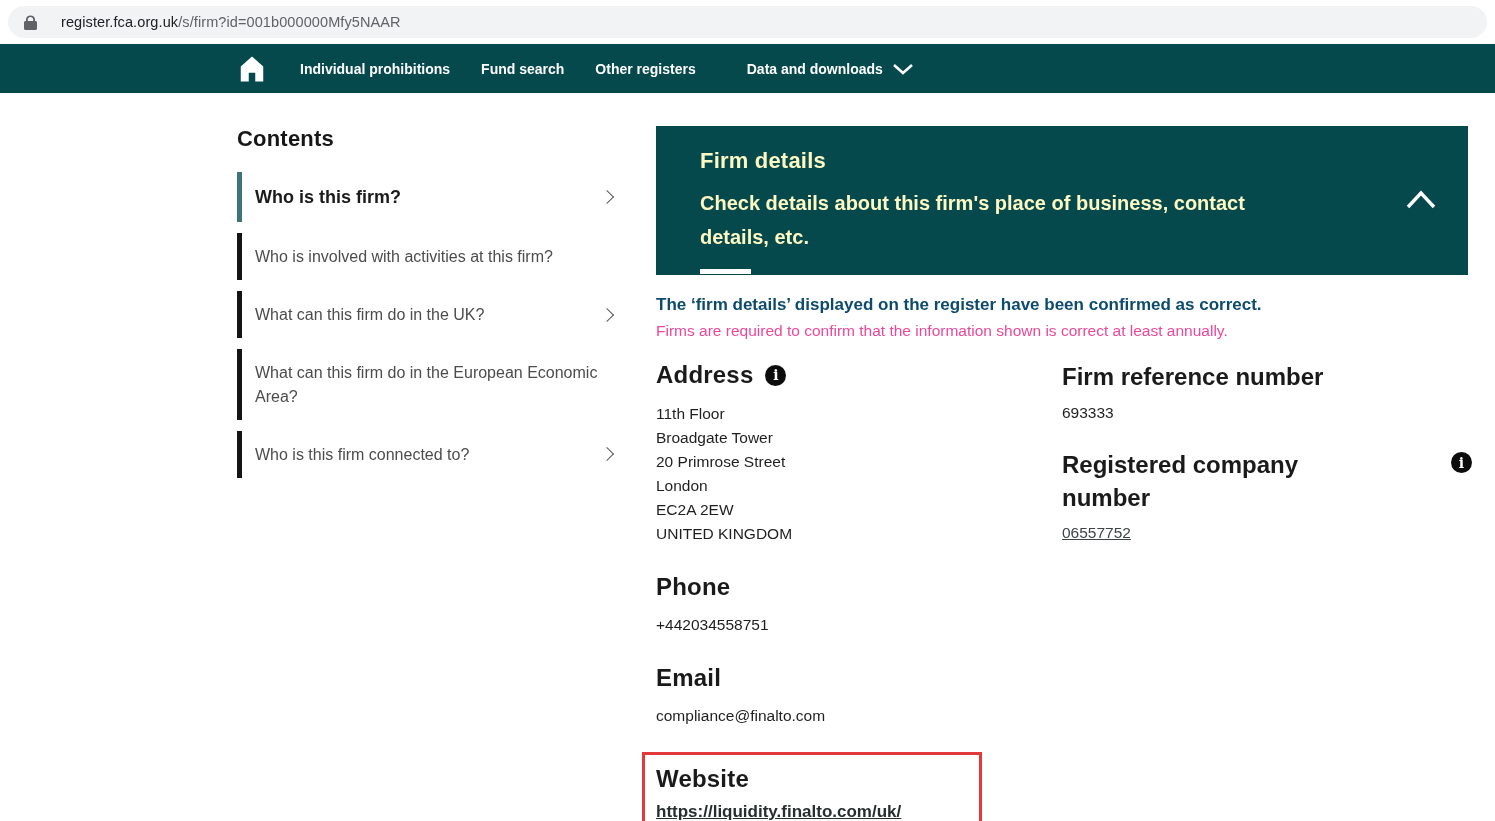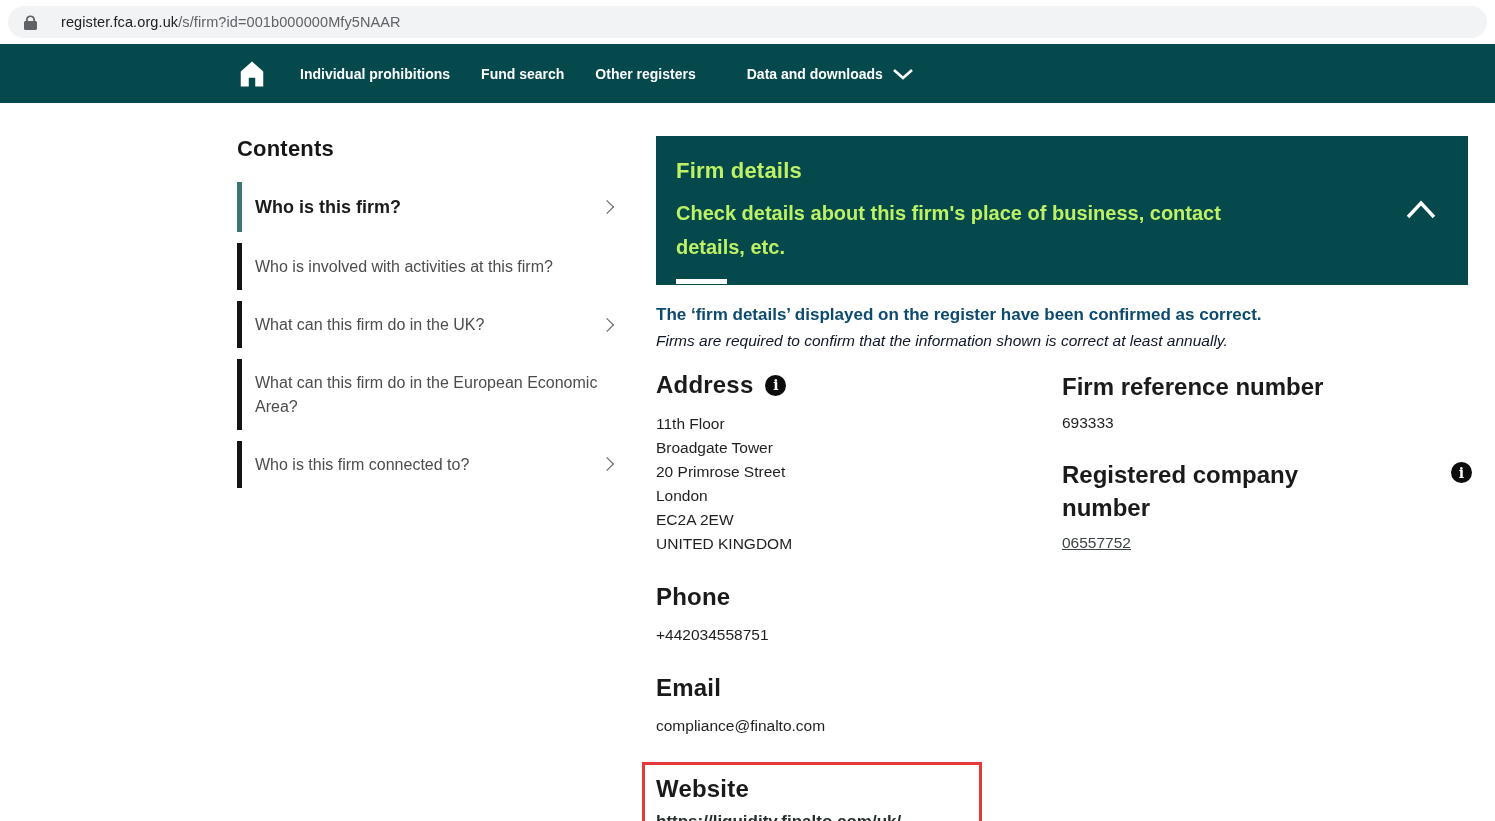--- a/index.html
+++ b/index.html
@@ -7,21 +7,21 @@
     font-family:"Liberation Sans","DejaVu Sans",sans-serif; }
 
   
   .browser-bar { height:44px; background:#fff; display:flex; align-items:center; padding:0 8px; }
   .url-pill { flex:1; height:32px; background:#f1f3f4; border-radius:16px;
     display:flex; align-items:center; padding:0 16px; gap:24px; }
   .url-text { font-size:14.5px; color:#202124; letter-spacing:.1px; }
   .url-text .path { color:#5f6368; }
 
   
-  .navbar { height:59px; background:var(--teal); display:flex; align-items:center; padding-left:237px; }
+  .navbar { height:49px; background:var(--teal); display:flex; align-items:center; padding-left:237px; }
   .nav-home { width:30px; height:30px; margin-right:33px; display:flex; align-items:center; cursor:pointer; }
   .nav-link { color:#fff; font-size:14px; font-weight:600; margin-right:31px; cursor:pointer; }
   .nav-link-group { display:flex; align-items:center; gap:9px; cursor:pointer; }
   .nav-link-group .nav-link { margin-right:0;padding-left:20px; }
 
   
   .page { display:flex; padding-left:237px; padding-top:33px; }
   .sidebar { width:385px; }
   .main { width:812px; margin-left:34px; }
 
@@ -30,29 +30,29 @@
   .contents-item { display:flex; align-items:center; justify-content:space-between;
     border-left:5px solid #141414; padding:12px 10px 12px 13px; margin-bottom:11px;
     min-height:45px; cursor:pointer; text-decoration:none; }
   .contents-item .ci-label { font-size:16px; color:#4c4c4c; line-height:1.45; }
   .contents-item.active { border-left-color:#3e7476; min-height:47px; }
   .contents-item.active .ci-label { font-size:18px; font-weight:700; color:#1b1b1b; }
   .chev-right { width:10px; height:10px; border-top:1.6px solid #5a5a5a; border-right:1.6px solid #5a5a5a;
     transform:rotate(45deg); flex:0 0 auto; margin-left:12px; }
 
   
-  .panel { background:var(--teal); color:#bef264; padding:22px 20px 18px; position:relative; height:149px; }
+  .panel { background:var(--teal); color:#fef9c3; padding:22px 44px 18px; position:relative; height:149px; }
   .panel-title { font-size:22px; font-weight:800; letter-spacing:.2px; }
   .panel-sub { font-size:20px; font-weight:600; line-height:1.7; max-width:545px; margin-top:12px; }
   .panel-bar { width:51px; height:5px; background:#fff; margin-top:15px; }
   .panel-chevron { position:absolute; right:30px; top:62px; width:34px; height:24px; cursor:pointer; }
 
   
   .confirm-bold { margin-top:20px; font-size:17px; font-weight:700; color:#0c4a6e; }
-  .confirm-sub { margin-top:7px; font-size:15.5px; color:#0f172a;font-style:italic; }
+  .confirm-sub { margin-top:7px; font-size:15.5px; color:#ec4899; }
 
   
   .details-grid { display:grid; grid-template-columns:406px 406px; margin-top:21px; }
   .sec-heading { font-size:24px; font-weight:800; color:#1a1a1a; letter-spacing:.2px;
     display:flex; align-items:center; gap:12px; }
   .sec-value { font-size:15.5px; color:#1f1f1f; margin-top:12px; line-height:24px; }
   .address-lines div { font-size:15.5px; color:#1f1f1f; line-height:24px; }
   .section { margin-top:27px; }
   .section:first-child { margin-top:0; }
 

